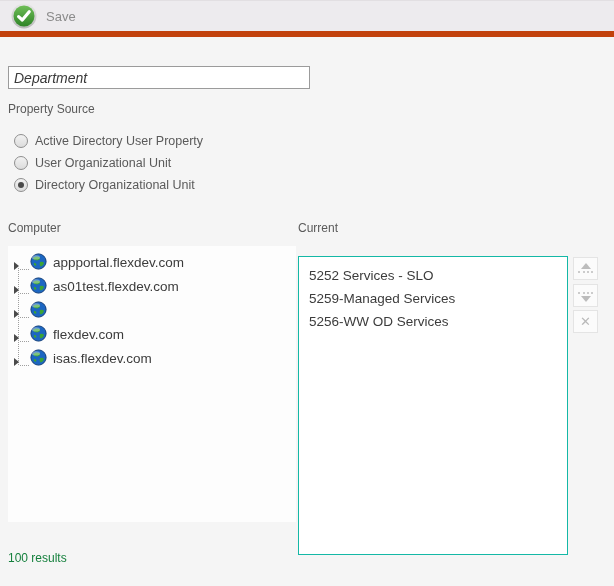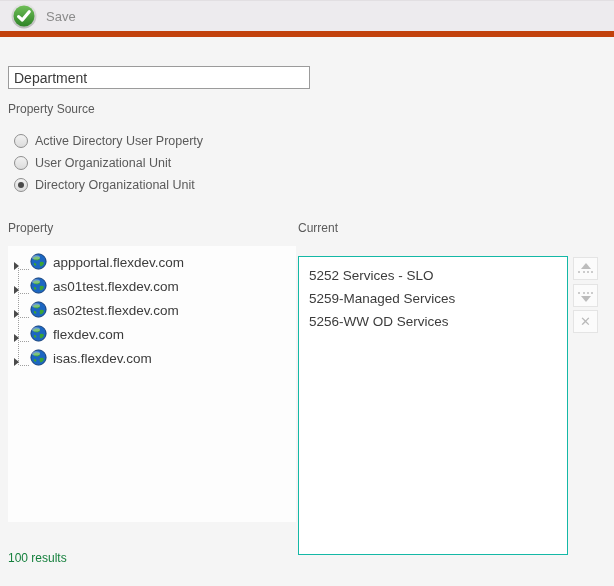--- a/index.html
+++ b/index.html
@@ -13,21 +13,21 @@
   .save-btn{display:inline-flex;align-items:center;height:100%;padding:0 14px 0 11px;cursor:default;}
   .save-btn .icon-wrap{width:26px;height:26px;display:inline-block;}
   .save-btn .lbl{margin-left:9px;font-size:13px;color:#8b8b8b;}
 
   
   .field-label{position:absolute;font-size:12px;color:#5a5a5a;}
 
   
   .name-input{position:absolute;left:8px;top:66px;width:295px;height:21px;border:1px solid #9b9b9b;
               background:#ffffff;font-family:"Liberation Sans","DejaVu Sans",sans-serif;
-              font-size:14px;color:#3a3a3a;padding:0 0 0 5px;outline:none;}
+              font-size:14px;color:#3a3a3a;padding:0 0 0 5px;outline:none;font-style:italic;}
 
   
   .radio-row{position:absolute;left:14px;height:16px;display:flex;align-items:center;}
   .radio{width:12px;height:12px;border-radius:50%;border:1px solid #8f8f8f;
          background:linear-gradient(#f2f2f2,#dcdcdc);display:inline-block;position:relative;box-sizing:content-box;}
   .radio.selected::after{content:"";position:absolute;left:3px;top:3px;width:6px;height:6px;
          border-radius:50%;background:#4a4a4a;}
   .radio-label{margin-left:7px;font-size:12.5px;color:#5a5a5a;white-space:nowrap;}
 
   
@@ -99,21 +99,21 @@
   </div>
   <div class="radio-row" style="top:155px;">
     <span class="radio"></span>
     <span class="radio-label">User Organizational Unit</span>
   </div>
   <div class="radio-row" style="top:177px;">
     <span class="radio selected"></span>
     <span class="radio-label">Directory Organizational Unit</span>
   </div>
 
-  <div class="field-label" style="left:8px;top:221px;">Property</div>
+  <div class="field-label" style="left:8px;top:221px;">Computer</div>
   <div class="field-label" style="left:298px;top:221px;">Current</div>
 
   <div class="tree-panel">
     <div class="tree-vline"></div>
 
     <div class="tree-row">
       <span class="expander"></span>
       <span class="connector"></span>
       <span class="globe">
         <svg viewBox="0 0 17 17" width="17" height="17">
@@ -147,21 +147,20 @@
       <span class="connector"></span>
       <span class="globe">
         <svg viewBox="0 0 17 17" width="17" height="17">
           <circle cx="8.5" cy="8.5" r="7.6" fill="#1c66c2" stroke="#123f7a" stroke-width="1"></circle>
           <path d="M3 5 Q6 2.5 9 4 Q11 5 9.5 6.5 Q7 8 5 7 Q3 6.3 3 5Z" fill="#3aa336"></path>
           <path d="M10 9 Q13 8 14 10 Q13.5 13 11 13.5 Q9 13 10 9Z" fill="#3aa336"></path>
           <path d="M4 10 Q6 9.5 6.5 11.5 Q6 13.5 4.5 12.5 Q3.5 11.5 4 10Z" fill="#3aa336"></path>
           <ellipse cx="6" cy="4.4" rx="4" ry="2.1" fill="#ffffff" opacity="0.35"></ellipse>
         </svg>
       </span>
-      <span class="tree-label">as02test.flexdev.com</span>
     </div>
 
     <div class="tree-row">
       <span class="expander"></span>
       <span class="connector"></span>
       <span class="globe">
         <svg viewBox="0 0 17 17" width="17" height="17">
           <circle cx="8.5" cy="8.5" r="7.6" fill="#1c66c2" stroke="#123f7a" stroke-width="1"></circle>
           <path d="M3 5 Q6 2.5 9 4 Q11 5 9.5 6.5 Q7 8 5 7 Q3 6.3 3 5Z" fill="#3aa336"></path>
           <path d="M10 9 Q13 8 14 10 Q13.5 13 11 13.5 Q9 13 10 9Z" fill="#3aa336"></path>

